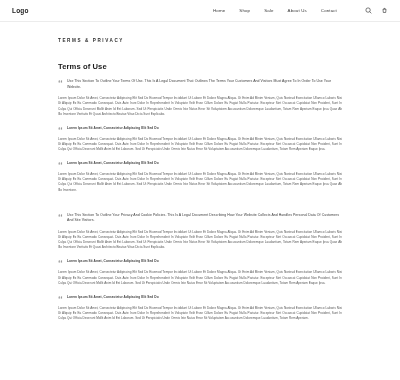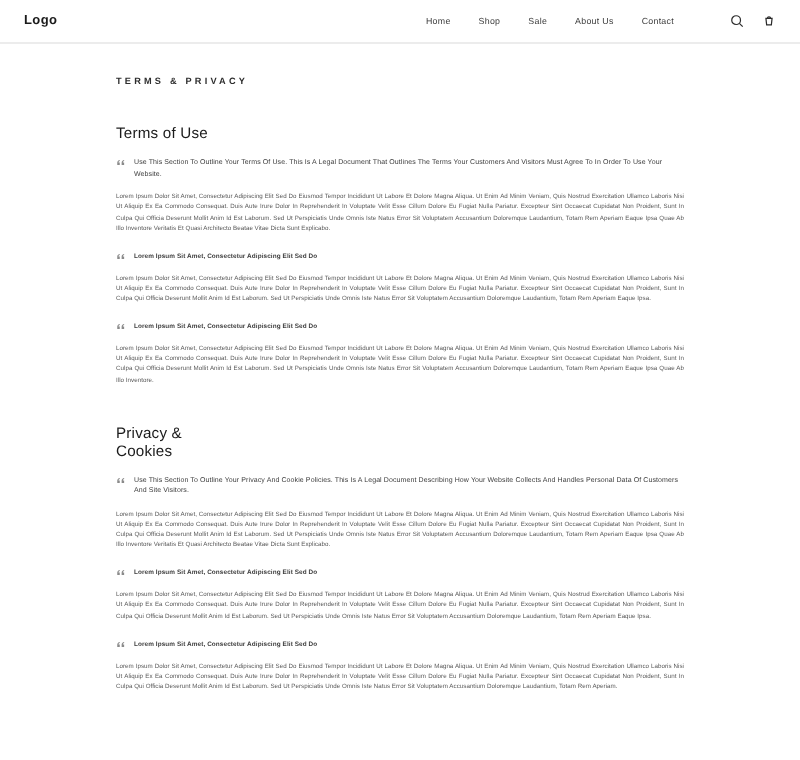--- a/index.html
+++ b/index.html
@@ -56,21 +56,21 @@
     margin-top: 16px;
     font-size: 4.6px;
     letter-spacing: 1.6px;
     color: #2e2e2e;
     font-weight: bold;
   }
 
   .section { margin-top: 20px; }
   .section-title {
     font-size: 7.6px;
-    font-weight: normal;
+    font-weight: bold;
     line-height: 1.18;
     color: #1b1b1b;
     max-width: 52px;
     letter-spacing: .1px;
   }
 
   .bullet-row {
     display: flex;
     gap: 4px;
     margin-top: 7px;
@@ -179,21 +179,20 @@
         <svg viewBox="0 0 16 16" fill="#8a8a8a">
             <path d="M2 11V7.5C2 5 3.6 3.4 6 3v1.6C4.7 4.9 4 5.8 4 7h2v4H2zm7 0V7.5C9 5 10.6 3.4 13 3v1.6c-1.3.3-2 1.2-2 2.4h2v4H9z"></path>
           </svg>
       </span>
       <span class="sub-text">Lorem Ipsum Sit Amet, Consectetur Adipiscing Elit Sed Do</span>
     </div>
     <div class="para">Lorem Ipsum Dolor Sit Amet, Consectetur Adipiscing Elit Sed Do Eiusmod Tempor Incididunt Ut Labore Et Dolore Magna Aliqua. Ut Enim Ad Minim Veniam, Quis Nostrud Exercitation Ullamco Laboris Nisi Ut Aliquip Ex Ea Commodo Consequat. Duis Aute Irure Dolor In Reprehenderit In Voluptate Velit Esse Cillum Dolore Eu Fugiat Nulla Pariatur. Excepteur Sint Occaecat Cupidatat Non Proident, Sunt In Culpa Qui Officia Deserunt Mollit Anim Id Est Laborum. Sed Ut Perspiciatis Unde Omnis Iste Natus Error Sit Voluptatem Accusantium Doloremque Laudantium, Totam Rem Aperiam Eaque Ipsa Quae Ab Illo Inventore.</div>
   </div>
 
   <div class="section">
-    <div class="section-title">Privacy &amp; Cookies</div>
 
     <div class="bullet-row">
       <span class="bullet-mark">
         <svg viewBox="0 0 16 16" fill="#8a8a8a">
             <path d="M2 11V7.5C2 5 3.6 3.4 6 3v1.6C4.7 4.9 4 5.8 4 7h2v4H2zm7 0V7.5C9 5 10.6 3.4 13 3v1.6c-1.3.3-2 1.2-2 2.4h2v4H9z"></path>
           </svg>
       </span>
       <span class="bullet-text">Use This Section To Outline Your Privacy And Cookie Policies. This Is A Legal Document Describing How Your Website Collects And Handles Personal Data Of Customers And Site Visitors.</span>
     </div>
 

